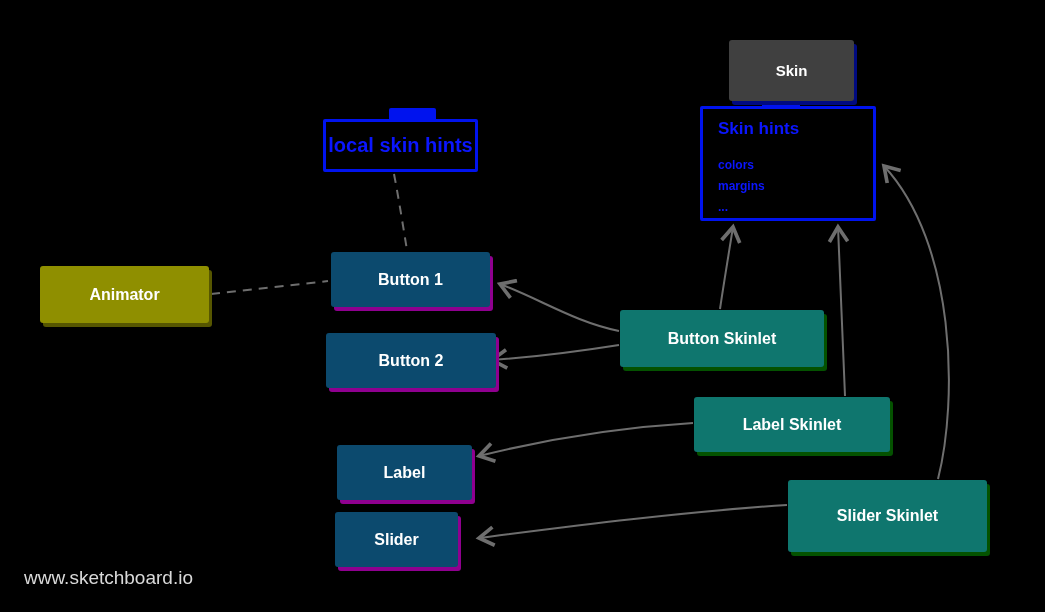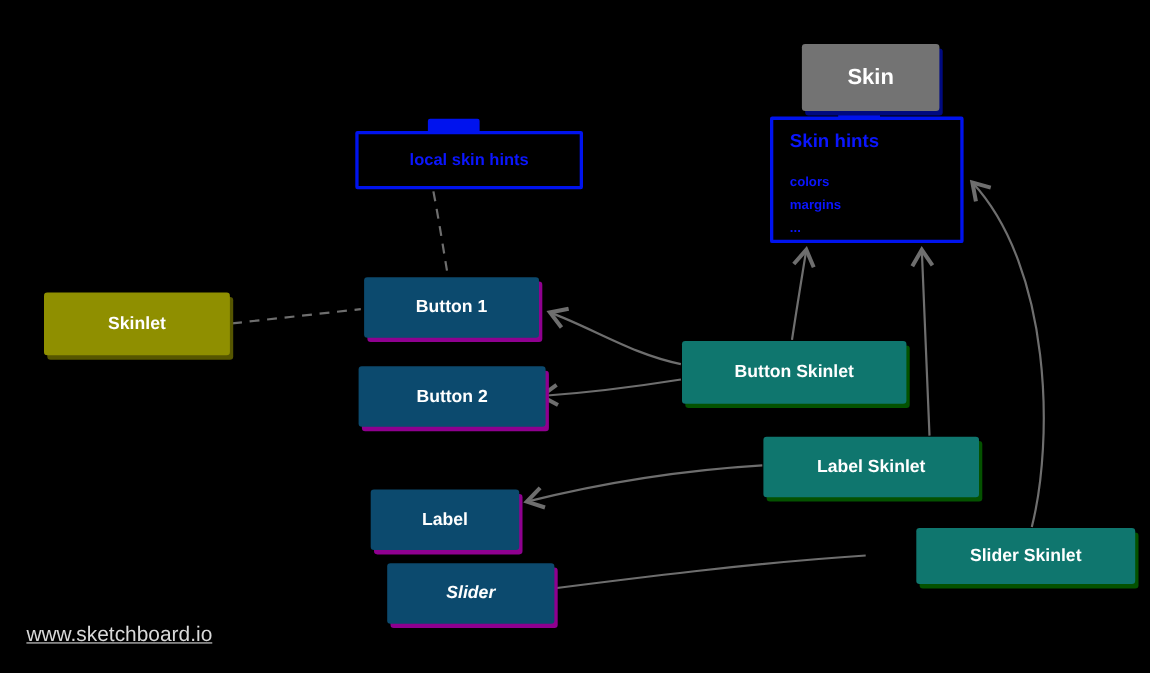--- a/index.html
+++ b/index.html
@@ -15,44 +15,44 @@
     display:flex;
     align-items:center;
     justify-content:center;
     font-weight:bold;
     font-size:16px;
     color:#ffffff;
     border-radius:3px;
     text-align:center;
   }
   
-  .skin          { left:729px; top:40px;  width:125px; height:61px; background:#737373; box-shadow:3px 4px 0 #000a80; font-size:20px; }
+  .skin          { left:729px; top:40px;  width:125px; height:61px; background:#404040; box-shadow:3px 4px 0 #000a80; font-size:15px; }
   .animator      { left:40px;  top:266px; width:169px; height:57px; background:#8f8f00; box-shadow:3px 4px 0 #565600; }
   .magenta       { background:#0c4a6e; box-shadow:3px 4px 0 #8f008f; }
   .button1       { left:331px; top:252px; width:159px; height:55px; }
   .button2       { left:326px; top:333px; width:170px; height:55px;text-align:center; }
   .labelnode     { left:337px; top:430px; width:135px; height:55px;margin-top:15px; }
-  .slidernode    { left:352px; top:512px; width:152px; height:55px;font-style:italic; }
+  .slidernode    { left:335px; top:512px; width:123px; height:55px; }
   .green         { background:#0f766e; box-shadow:3px 4px 0 #045200; }
   .button-skinlet{ left:620px; top:310px; width:204px; height:57px; }
   .label-skinlet { left:694px; top:397px; width:196px; height:55px; }
-  .slider-skinlet{ left:833px; top:480px; width:199px; height:51px; }
+  .slider-skinlet{ left:788px; top:480px; width:199px; height:72px; }
   
   .note {
     position:absolute;
     background:#000000;
     border:3px solid #0013ee;
     color:#0b16ff;
     font-weight:bold;
     border-radius:2px;
   }
   .local-skin-hints {
-    left:323px; top:119px; width:207px; height:53px;
+    left:323px; top:119px; width:155px; height:53px;
     display:flex; align-items:center; justify-content:center;
-    font-size:15px;
+    font-size:20px;
   }
   .local-skin-hints-tab {
     position:absolute;
     left:389px; top:108px; width:47px; height:14px;
     background:#0013ee; border-radius:2px;
   }
   .skin-hints {
     left:700px; top:106px; width:176px; height:115px;
     padding:10px 0 0 15px;
   }
@@ -62,21 +62,20 @@
     position:absolute;
     left:762px; top:94px; width:38px; height:17px;
     background:#0013ee;
   }
   .watermark {
     position:absolute;
     left:24px; top:567px;
     color:#d9d9d9;
     font-size:19px;
     font-weight:normal;
-    text-decoration:underline;
   }
   svg.wires {
     position:absolute;
     left:0; top:0; width:1045px; height:612px;
     pointer-events:none;
   }
   svg.wires path { fill:none; stroke:#6e6e6e; stroke-width:2; }
   svg.wires path.dashed { stroke-dasharray:9 7; }
 </style>
 </head>
@@ -110,21 +109,21 @@
   <div class="item">margins</div>
   <div class="item">...</div>
 </div>
 
 <div class="local-skin-hints-tab"></div>
 <div class="note local-skin-hints">
   <span>local skin hints</span>
 </div>
 
 <div class="node animator">
-  <span>Skinlet</span>
+  <span>Animator</span>
 </div>
 
 <div class="node magenta button1">
   <span>Button 1</span>
 </div>
 <div class="node magenta button2">
   <span>Button 2</span>
 </div>
 <div class="node magenta labelnode">
   <span>Label</span>

